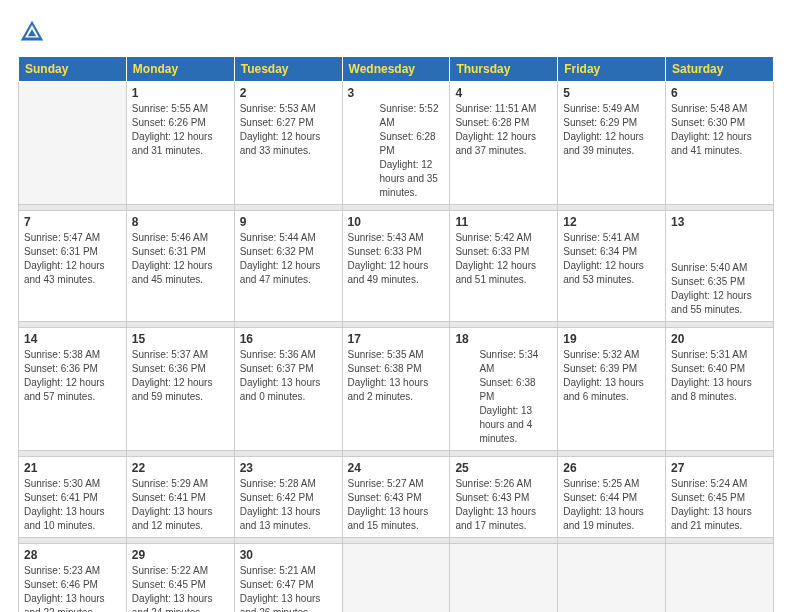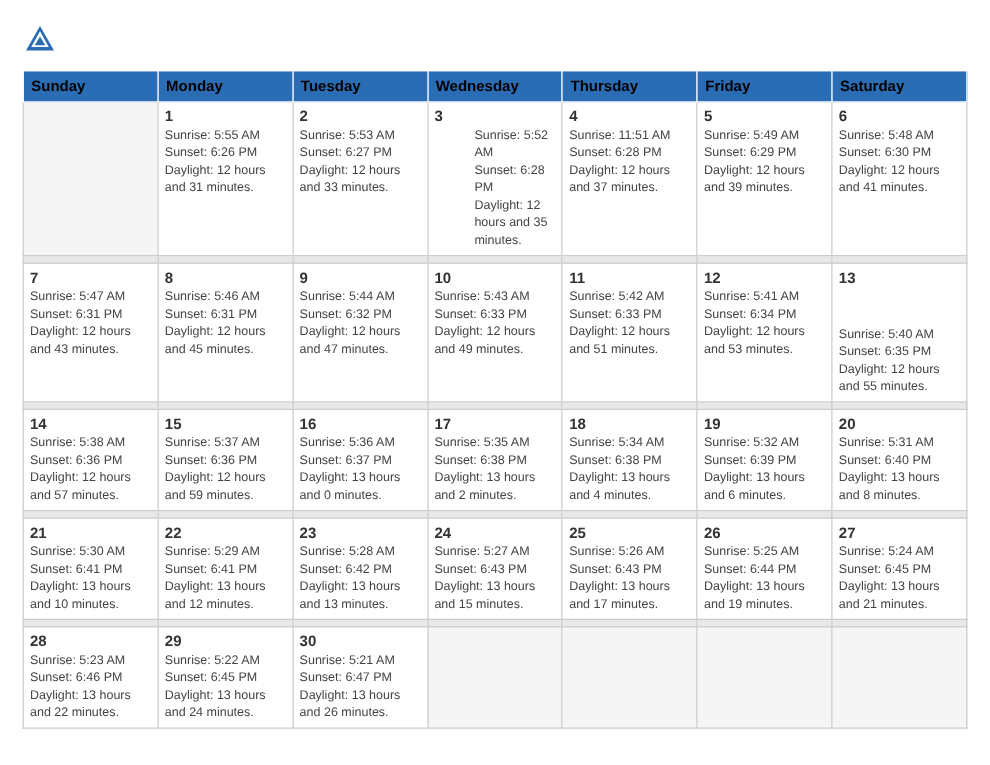--- a/index.html
+++ b/index.html
@@ -59,21 +59,21 @@
       font-size: 14px;
       color: #555;
     }
     .calendar {
       width: 100%;
       border-collapse: collapse;
       font-size: 10.5px;
     }
     .calendar th {
       background: #2a6db5;
-      color: #000000;
+      color: #fde047;
       text-align: left;
       padding: 5px 6px;
       font-size: 12px;
       font-weight: bold;
       border: 1px solid #fff;
     }
     .calendar td {
       border: 1px solid #ccc;
       vertical-align: top;
       padding: 4px 5px;
@@ -259,21 +259,21 @@
 Daylight: 13 hours and 0 minutes.</div>
           </td>
           <td>
             <span class="day-number">17</span>
             <div class="day-info" style="white-space: pre-line;">Sunrise: 5:35 AM
 Sunset: 6:38 PM
 Daylight: 13 hours and 2 minutes.</div>
           </td>
           <td>
             <span class="day-number">18</span>
-            <div class="day-info" style="white-space: pre-line;">Sunrise: 5:34 AM
+            <div class="day-info" style="white-space: pre-line; margin-left: 24px;">Sunrise: 5:34 AM
 Sunset: 6:38 PM
 Daylight: 13 hours and 4 minutes.</div>
           </td>
           <td>
             <span class="day-number">19</span>
             <div class="day-info" style="white-space: pre-line;">Sunrise: 5:32 AM
 Sunset: 6:39 PM
 Daylight: 13 hours and 6 minutes.</div>
           </td>
           <td>

